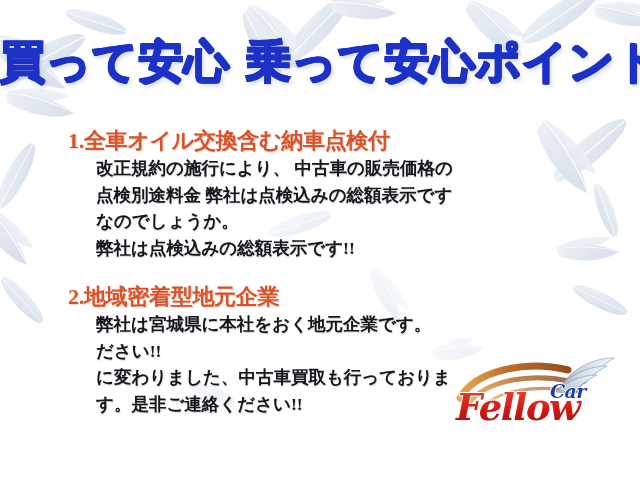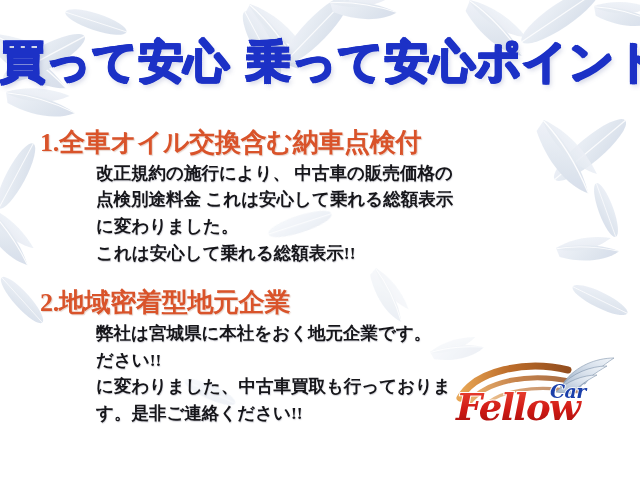--- a/index.html
+++ b/index.html
@@ -63,24 +63,24 @@
     left: 0;
     top: 128px;
     width: 640px;
     z-index: 3;
   }
   .section { position: relative; }
   .section + .section { margin-top: 22px; }
 
   .section-heading {
     margin: 0 0 2px 0;
-    padding-left: 40px;
+    padding-left: 68px;
     font-family: "Liberation Serif", "DejaVu Serif", serif;
     font-weight: 700;
-    font-size: 26px;
+    font-size: 22px;
     line-height: 1.15;
     color: #d9532a;
     letter-spacing: -0.3px;
     white-space: nowrap;
     text-shadow: 1px 1px 1px rgba(160,90,60,0.28);
   }
 
   .section-body {
     padding-left: 96px;
     padding-right: 22px;
@@ -168,23 +168,23 @@
   <div class="title-band">
     <span class="title-text">買って安心 乗って安心ポイント</span>
   </div>
 
   <div class="content">
 
     <section class="section">
       <h2 class="section-heading">1.全車オイル交換含む納車点検付</h2>
       <div class="section-body">
         <span class="line">改正規約の施行により、 中古車の販売価格の</span>
-        <span class="line">点検別途料金 これは安心して乗れる総額表示</span>
-        <span class="line">に変わりました。</span>
-        <span class="line">これは安心して乗れる総額表示!!</span>
+        <span class="line">点検別途料金 弊社は点検込みの総額表示です</span>
+        <span class="line">なのでしょうか。</span>
+        <span class="line">弊社は点検込みの総額表示です!!</span>
       </div>
     </section>
 
     <section class="section">
       <h2 class="section-heading">2.地域密着型地元企業</h2>
       <div class="section-body">
         <span class="line">弊社は宮城県に本社をおく地元企業です。</span>
         <span class="line">ださい!!</span>
         <span class="line">に変わりました、中古車買取も行っておりま</span>
         <span class="line">す。是非ご連絡ください!!</span>

